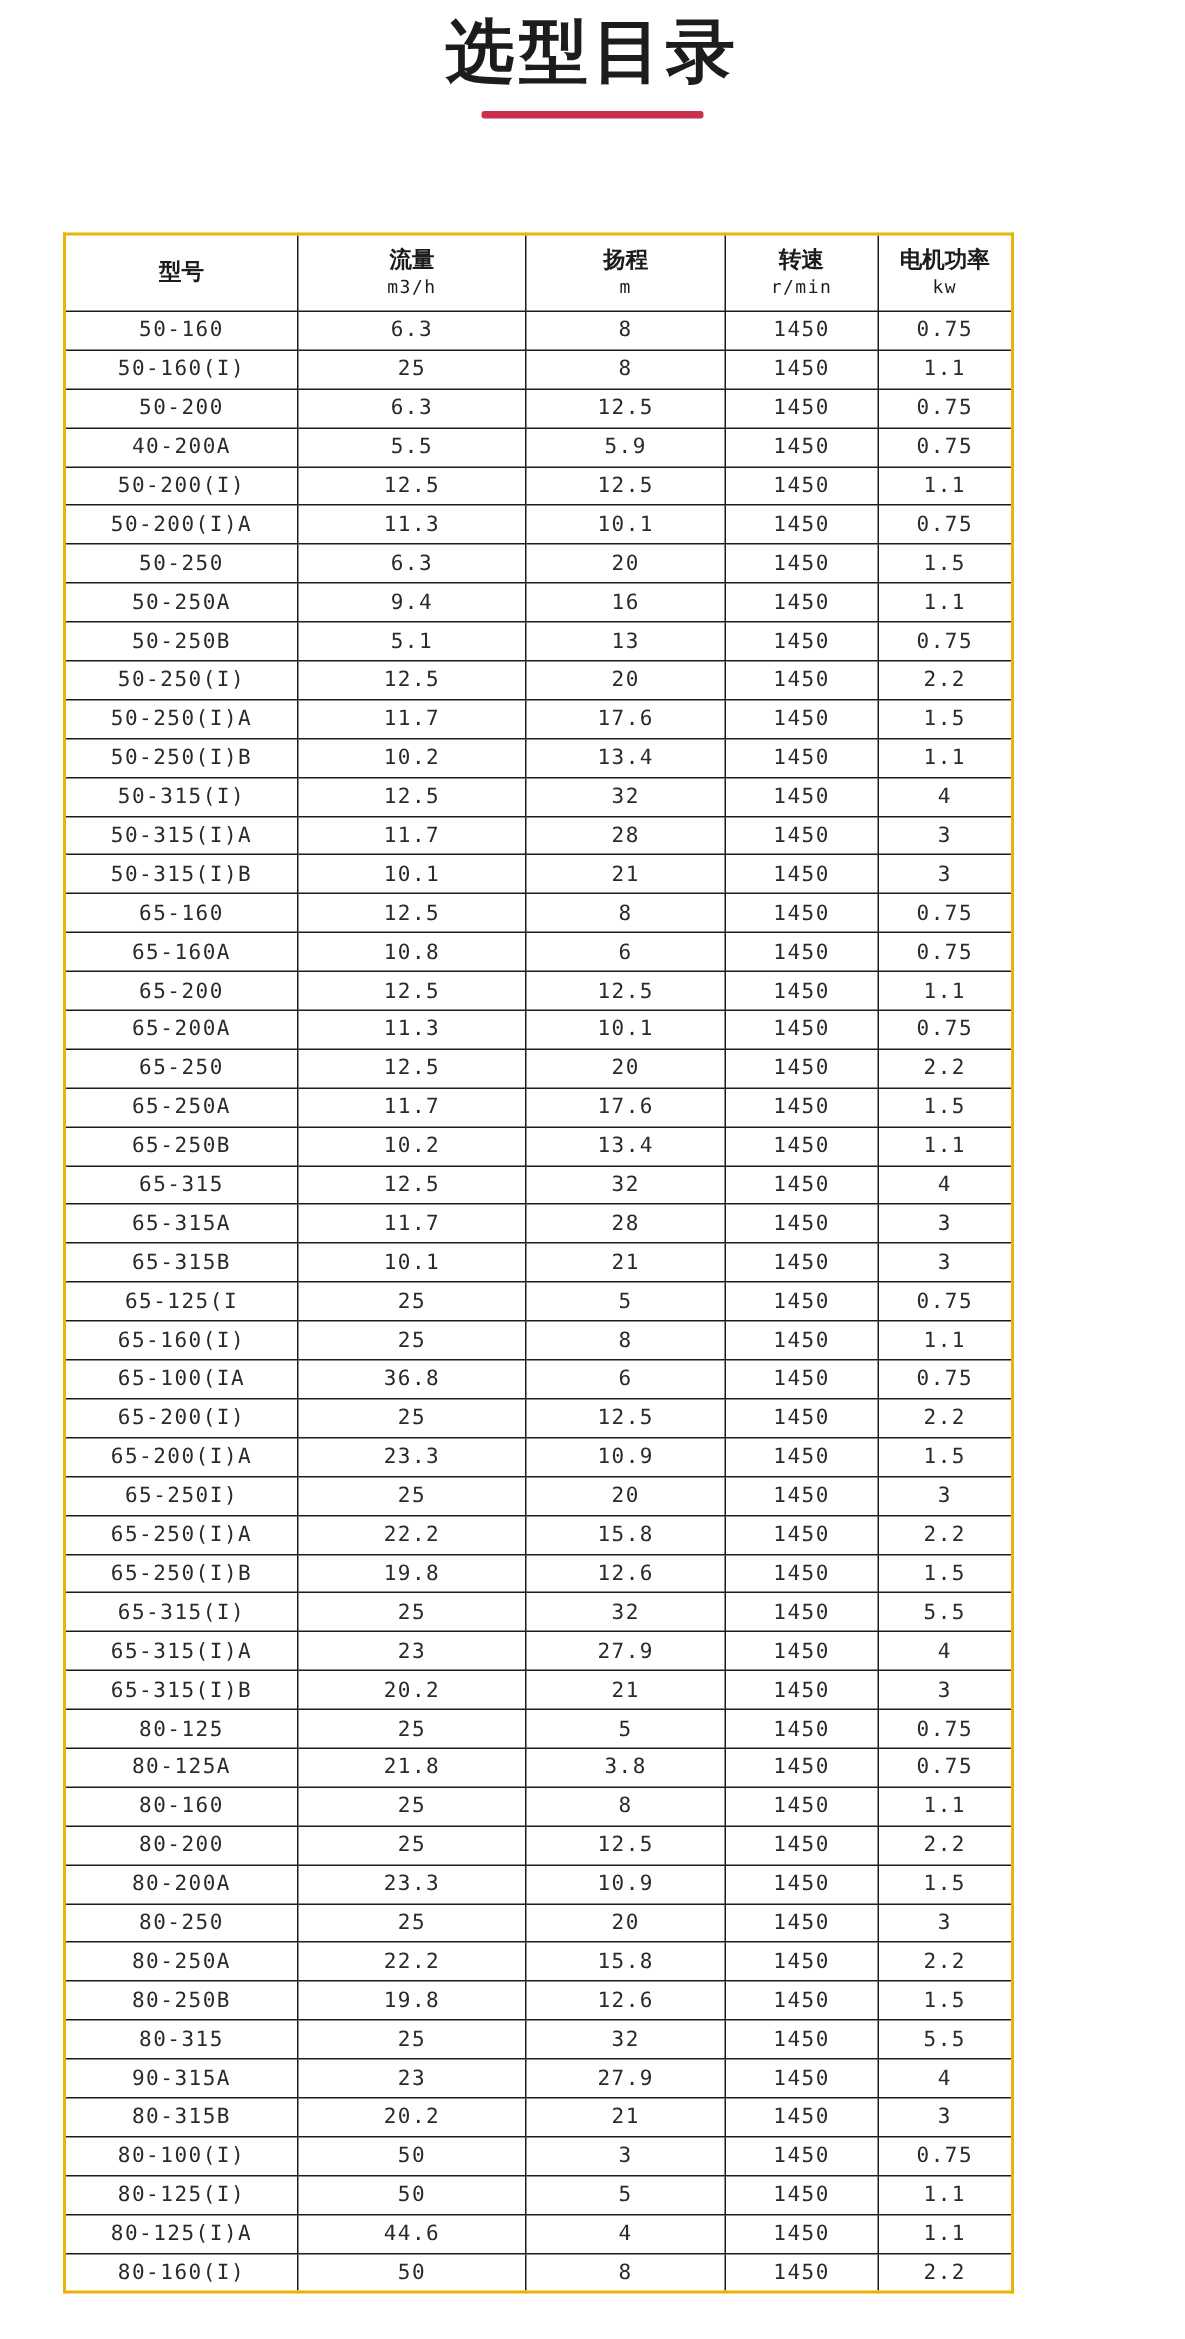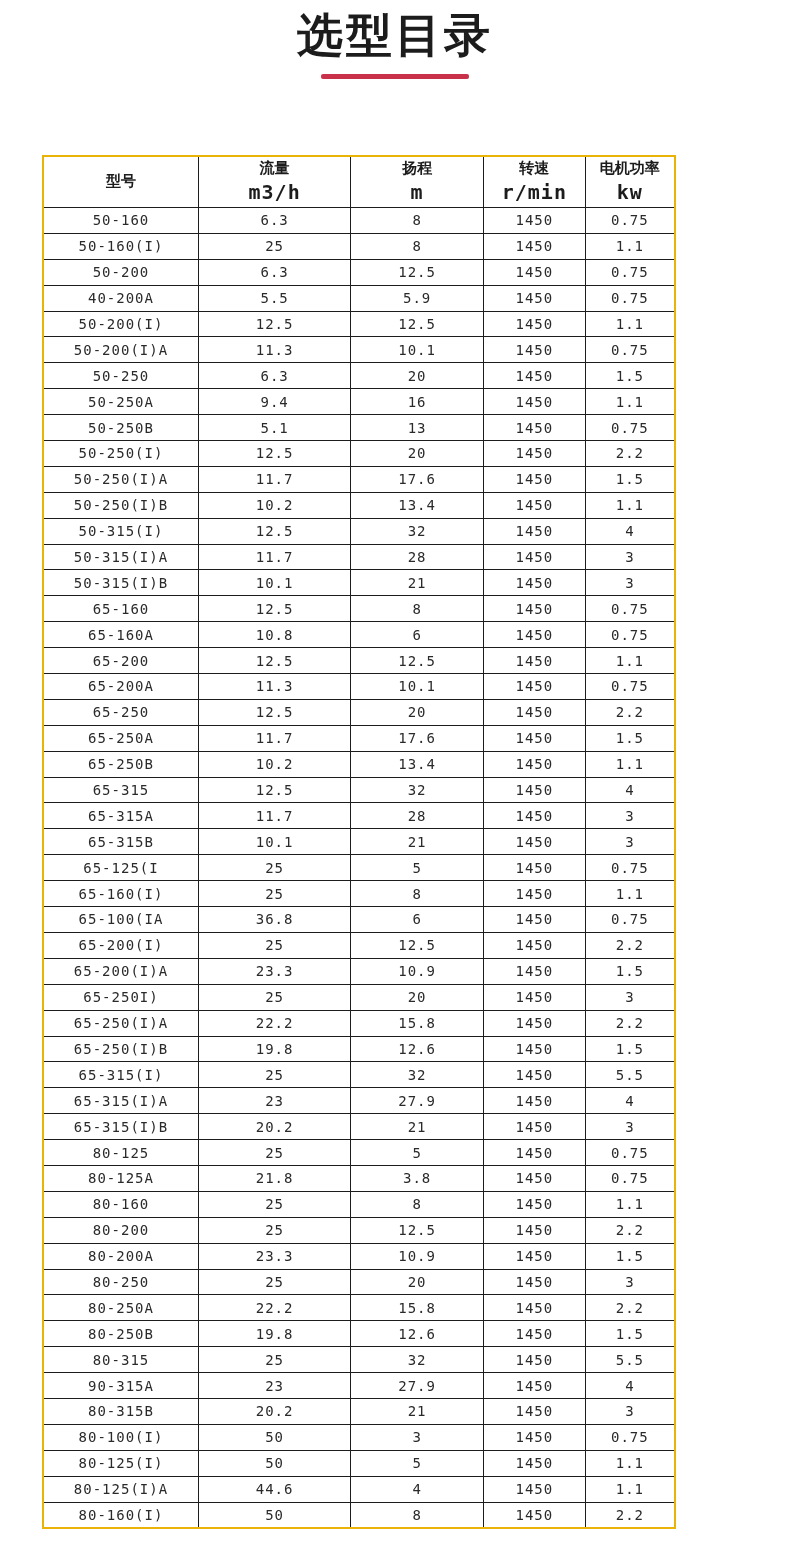--- a/index.html
+++ b/index.html
@@ -17,20 +17,21 @@
     overflow: hidden;
   }
   .title {
     padding-top: 10px;
     text-align: center;
     font-size: 46px;
     font-weight: bold;
     letter-spacing: 3px;
     color: #1c1c1c;
     line-height: 1.1;
+    font-family: Liberation Serif, serif;
   }
   .title-underline {
     width: 148px;
     height: 5px;
     margin: 13px auto 0 auto;
     background: #c9314b;
     border-radius: 2px;
   }
   table.catalog {
     position: absolute;
@@ -57,22 +58,22 @@
   th {
     height: 50px;
     font-size: 15px;
     font-weight: bold;
     color: #1c1c1c;
     line-height: 1.3;
   }
   th .unit {
     display: block;
     font-family: "DejaVu Sans Mono", "Liberation Mono", monospace;
-    font-size: 20px;
-    font-weight: bold;
+    font-size: 12px;
+    font-weight: normal;
     letter-spacing: 1px;
   }
   td {
     height: 24.9px;
     font-family: "DejaVu Sans Mono", "Liberation Mono", monospace;
     font-size: 14px;
     letter-spacing: 1px;
     color: #2a2a2a;
   }
 </style>

